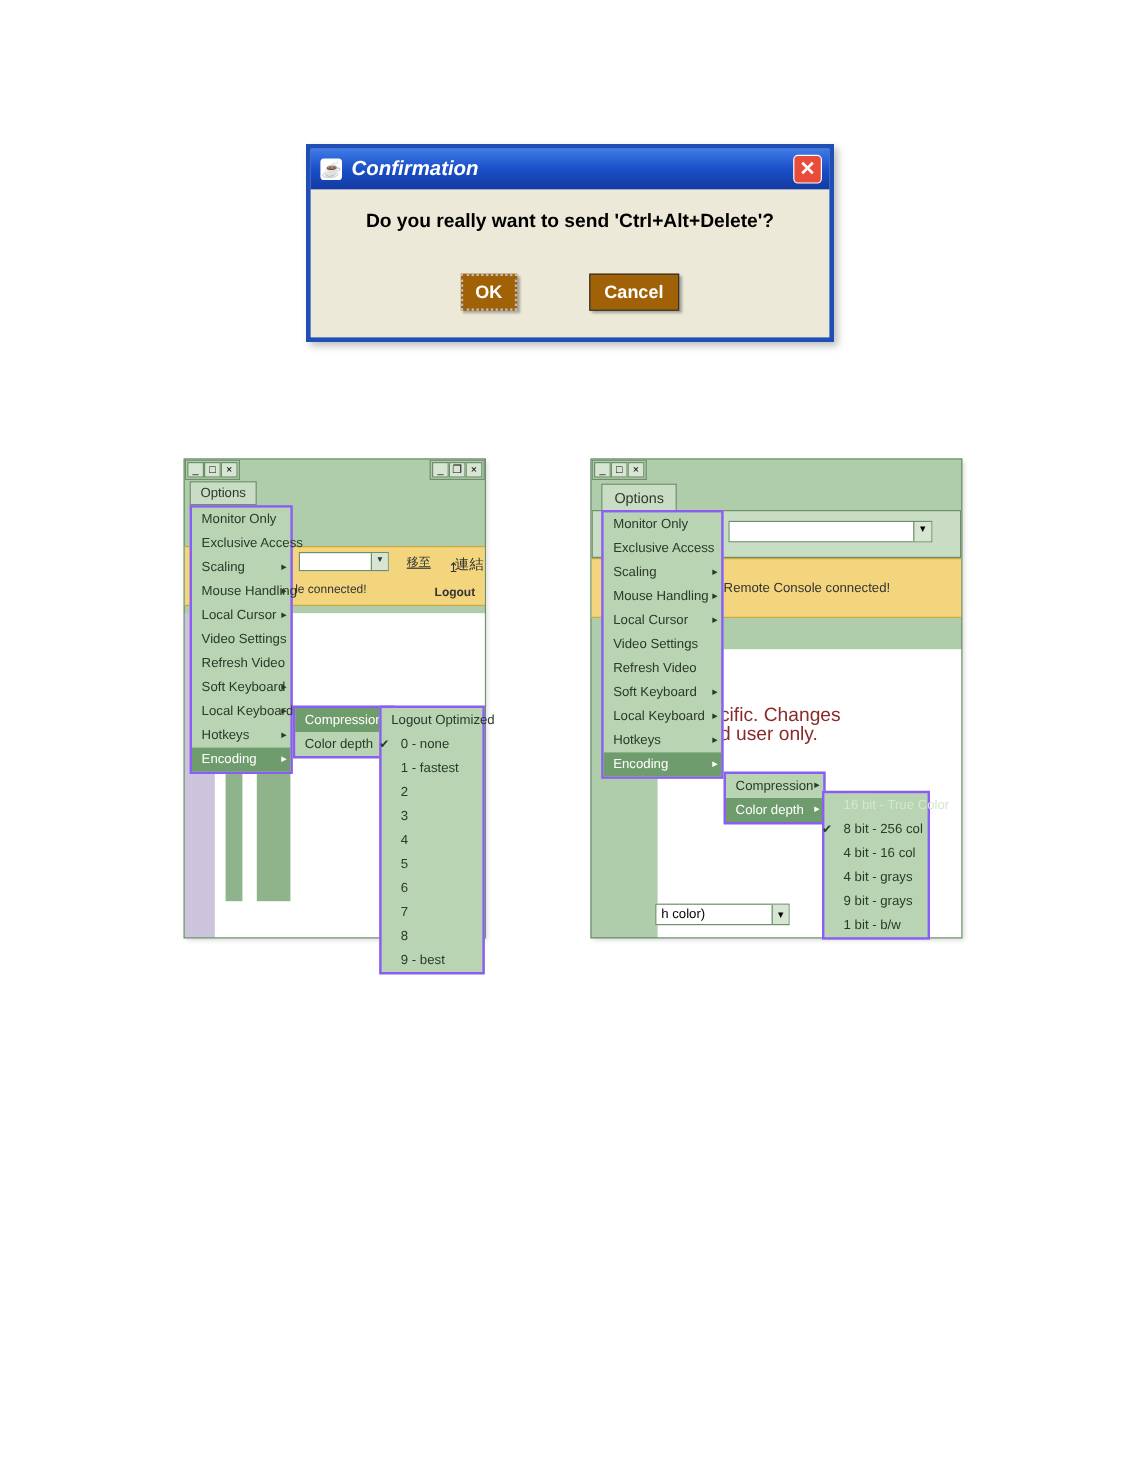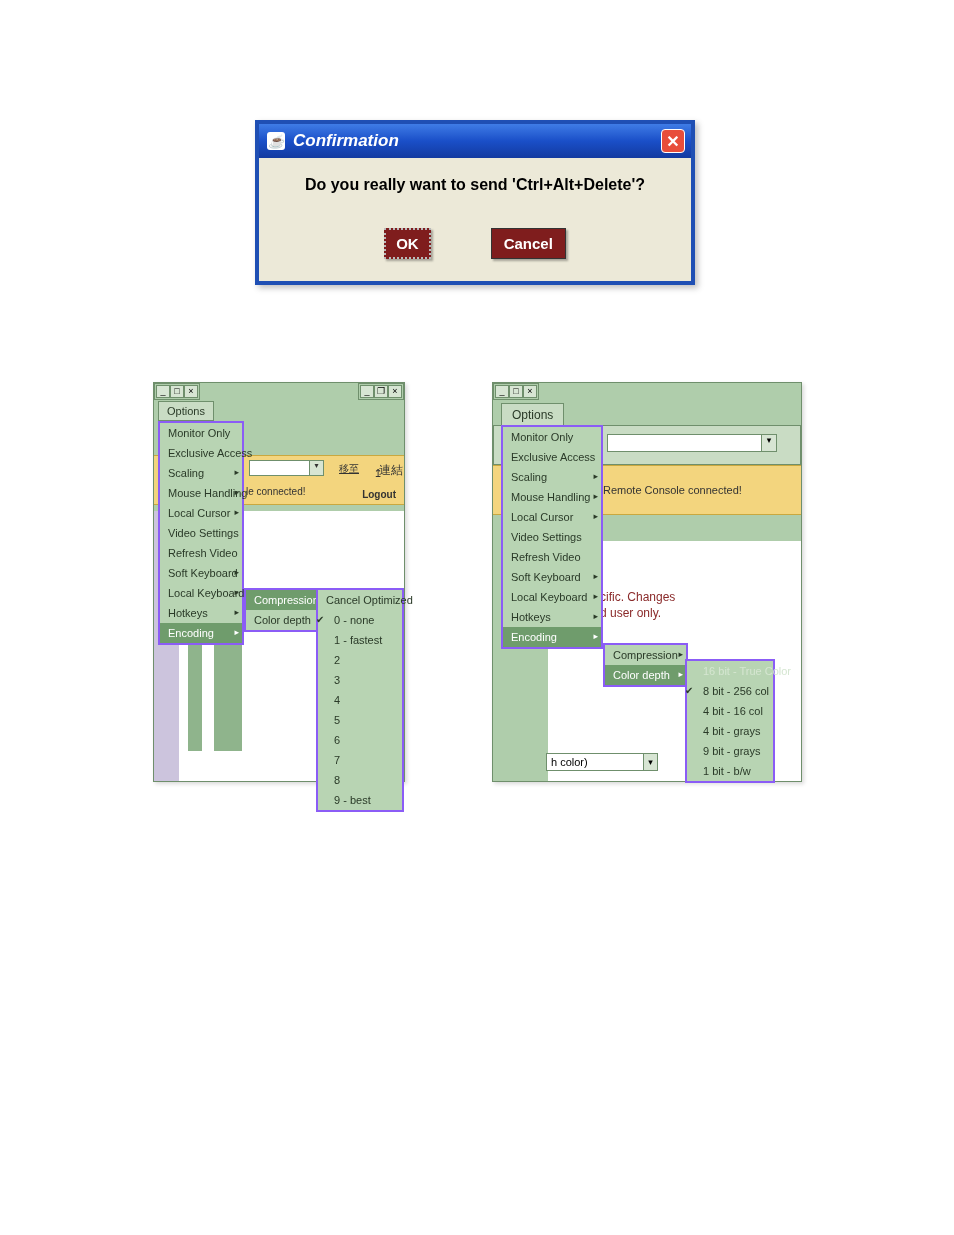--- a/index.html
+++ b/index.html
@@ -24,21 +24,21 @@
     border-radius:4px; color:#fff; display:flex; align-items:center; justify-content:center;
     font-weight:bold; font-size:16px; cursor:pointer;
   }
   .dlg-body {
     background:#ECE9D8; padding: 18px 20px 22px 20px;
     display:flex; flex-direction:column; align-items:center; gap:34px;
   }
   .dlg-msg { font-size:16px; font-weight:bold; color:#000; }
   .dlg-buttons { display:flex; gap:60px; }
   .dlg-btn {
-    background:#7f1d1d; color:#fff; font-weight:bold; font-size:15px;
+    background:#a16207; color:#fff; font-weight:bold; font-size:15px;
     padding: 6px 12px; border:1px solid #333; cursor:pointer;
     box-shadow: 2px 2px 2px rgba(0,0,0,.3);
   }
   .dlg-btn.ok { border:2px dotted #bbb; padding:5px 10px; }
 
   
   .panel {
     position:absolute; background:#AFCDAB; border:1px solid #6F8F6C;
     box-shadow: 2px 2px 4px rgba(0,0,0,.15);
   }
@@ -77,21 +77,21 @@
   .panel.left .yellow-strip .link2 { position:absolute; left:225px; top:6px; font-size:12px;}
 
   .panel.right .wideband {
     position:absolute; left:0; right:0; top:42px; height:40px; background:#C9DCC4;
     border:1px solid #6F8F6C;
   }
   .panel.right .drop2 { position:absolute; left:113px; top:8px; width:170px; height:18px; background:#fff; border:1px solid #6F8F6C;}
   .panel.right .drop2 .arr { position:absolute; right:0; top:0; width:15px; height:16px; background:#D7E5D3; border-left:1px solid #6F8F6C; font-size:9px; text-align:center;}
 
   .panel.right .note {
-    position:absolute; left:107px; top:206px; font-size:12px; color:#8A2A2A; line-height:16px;
+    position:absolute; left:107px; top:206px; font-size:16px; color:#8A2A2A; line-height:16px;
     font-family: "Times New Roman", serif;
   }
 
   .panel.left .contentwhite {
     position:absolute; left:25px; top:128px; right:0; bottom:0; background:#fff;
   }
   .panel.left .violetcol {
     position:absolute; left:0; top:128px; width:25px; bottom:0; background:#CCC4DD;
   }
   .panel.left .greencol { position:absolute; left:34px; top:128px; width:14px; height:240px; background:#8FB48C;}
@@ -192,21 +192,21 @@
     <div class="mi has-sub">Hotkeys</div>
     <div class="mi has-sub sel">Encoding</div>
   </div>
 
   <div class="menu enc">
     <div class="mi has-sub sel">Compression</div>
     <div class="mi has-sub">Color depth</div>
   </div>
 
   <div class="menu comp">
-    <div class="mi">Cancel Optimized</div>
+    <div class="mi">Logout Optimized</div>
     <div class="mi pad-chk"><span class="chk">✔</span><span>0 - none</span></div>
     <div class="mi pad-chk">1 - fastest</div>
     <div class="mi pad-chk">2</div>
     <div class="mi pad-chk">3</div>
     <div class="mi pad-chk">4</div>
     <div class="mi pad-chk">5</div>
     <div class="mi pad-chk">6</div>
     <div class="mi pad-chk">7</div>
     <div class="mi pad-chk">8</div>
     <div class="mi pad-chk">9 - best</div>

